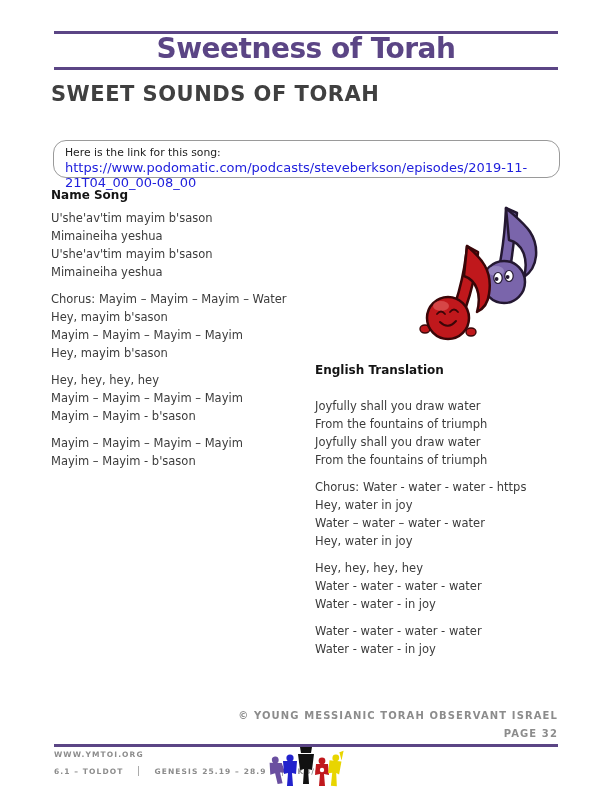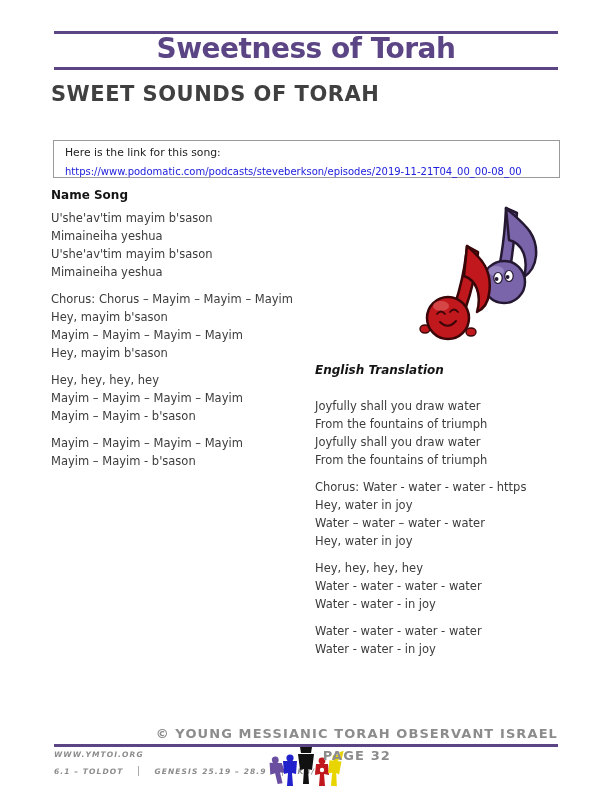--- a/index.html
+++ b/index.html
@@ -21,47 +21,47 @@
     position:absolute; left:51px; top:82px;
     font-size:21px; font-weight:bold; color:#404040; letter-spacing:0.5px;
   }
   .subtitle {
     position:absolute; left:51px; top:114px;
     font-size:12.5px; font-weight:bold; color:#5b4585;
   }
 
   .link-box {
     position:absolute; left:53px; top:140px; width:507px; height:38px;
-    box-sizing:border-box; border:1px solid #9a9a9a; border-radius:0;
+    box-sizing:border-box; border:1px solid #9a9a9a; border-radius:13px;
     padding:4px 11px;
   }
   .link-label { font-size:10.8px; color:#222; line-height:15px; }
-  .link-url   { font-size:10px; color:#2020dd; line-height:15px; text-decoration:none; display:inline-block; }
+  .link-url   { font-size:13px; color:#2020dd; line-height:15px; text-decoration:none; display:inline-block; }
 
   .section-heading { position:absolute; font-size:12px; font-weight:bold; color:#141414; }
   .heading-mayim   { left:51px;  top:188px; }
-  .heading-english { left:315px; top:363px;font-style:italic; }
+  .heading-english { left:315px; top:363px; }
 
   .lyrics { position:absolute; font-size:11.5px; color:#3c3c3c; }
   .lyrics-hebrew  { left:51px;  top:209px; width:265px; }
   .lyrics-english { left:315px; top:397px; width:275px; }
   .stanza { margin-bottom:9px; }
   .line { height:18px; line-height:18px; white-space:nowrap; }
 
   .notes-art { position:absolute; left:403px; top:198px; width:164px; height:164px; }
 
   .footer-left {
     position:absolute; left:54px; top:750px;
-    color:#8c8c8c; font-size:7.5px; font-weight:bold; letter-spacing:1.1px;font-style:italic;
+    color:#8c8c8c; font-size:7.5px; font-weight:bold; letter-spacing:1.1px;
   }
   .footer-left .row2 { margin-top:7px; display:flex; align-items:center; gap:15px; }
   .vdiv { width:1px; height:10px; background:#ababab; }
   .footer-right {
-    position:absolute; right:54px; top:726px; text-align:center;
-    color:#8c8c8c; font-size:13px; font-weight:bold; letter-spacing:1.1px;
+    position:absolute; right:54px; top:710px; text-align:right;
+    color:#8c8c8c; font-size:10px; font-weight:bold; letter-spacing:1.1px;
   }
   .footer-right .row2 { margin-top:7px; }
   .footer-logo { position:absolute; left:266px; top:746px; width:80px; height:44px; }
 </style>
 </head>
 <body>
 
 <div class="page">
 
   <div class="rule rule-top"></div>
@@ -77,21 +77,21 @@
 
   <div class="section-heading heading-mayim">Name Song</div>
   <div class="lyrics lyrics-hebrew">
       <div class="stanza">
         <div class="line">U'she'av'tim mayim b'sason</div>
         <div class="line">Mimaineiha yeshua</div>
         <div class="line">U'she'av'tim mayim b'sason</div>
         <div class="line">Mimaineiha yeshua</div>
       </div>
       <div class="stanza">
-        <div class="line">Chorus: Chorus – Mayim – Mayim – Mayim</div>
+        <div class="line">Chorus: Mayim – Mayim – Mayim – Water</div>
         <div class="line">Hey, mayim b'sason</div>
         <div class="line">Mayim – Mayim – Mayim – Mayim</div>
         <div class="line">Hey, mayim b'sason</div>
       </div>
       <div class="stanza">
         <div class="line">Hey, hey, hey, hey</div>
         <div class="line">Mayim – Mayim – Mayim – Mayim</div>
         <div class="line">Mayim – Mayim - b'sason</div>
       </div>
       <div class="stanza">

